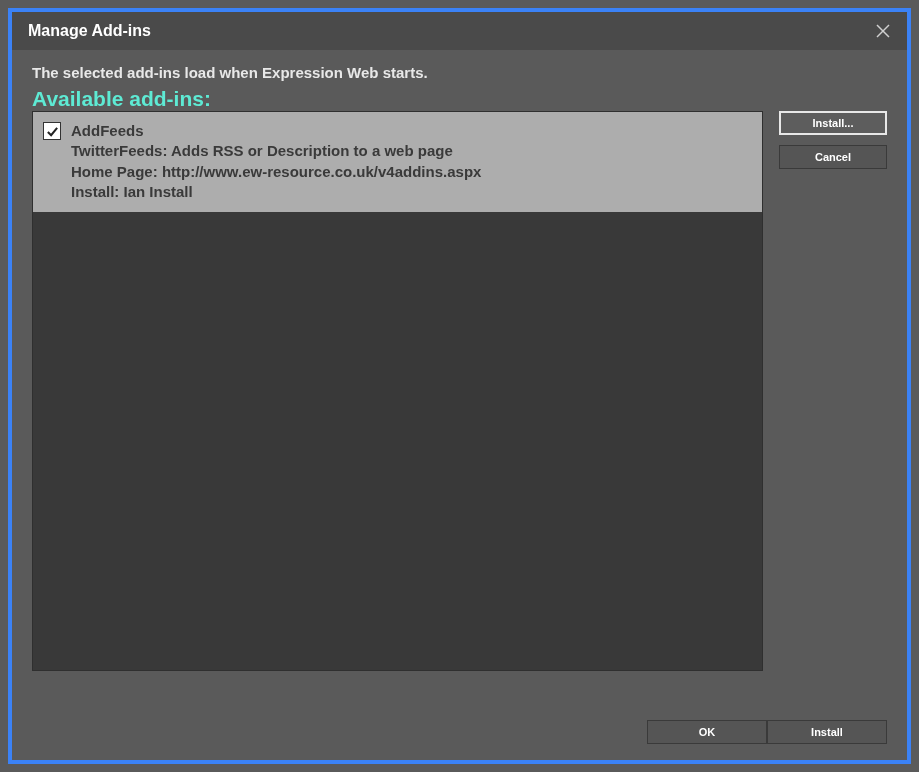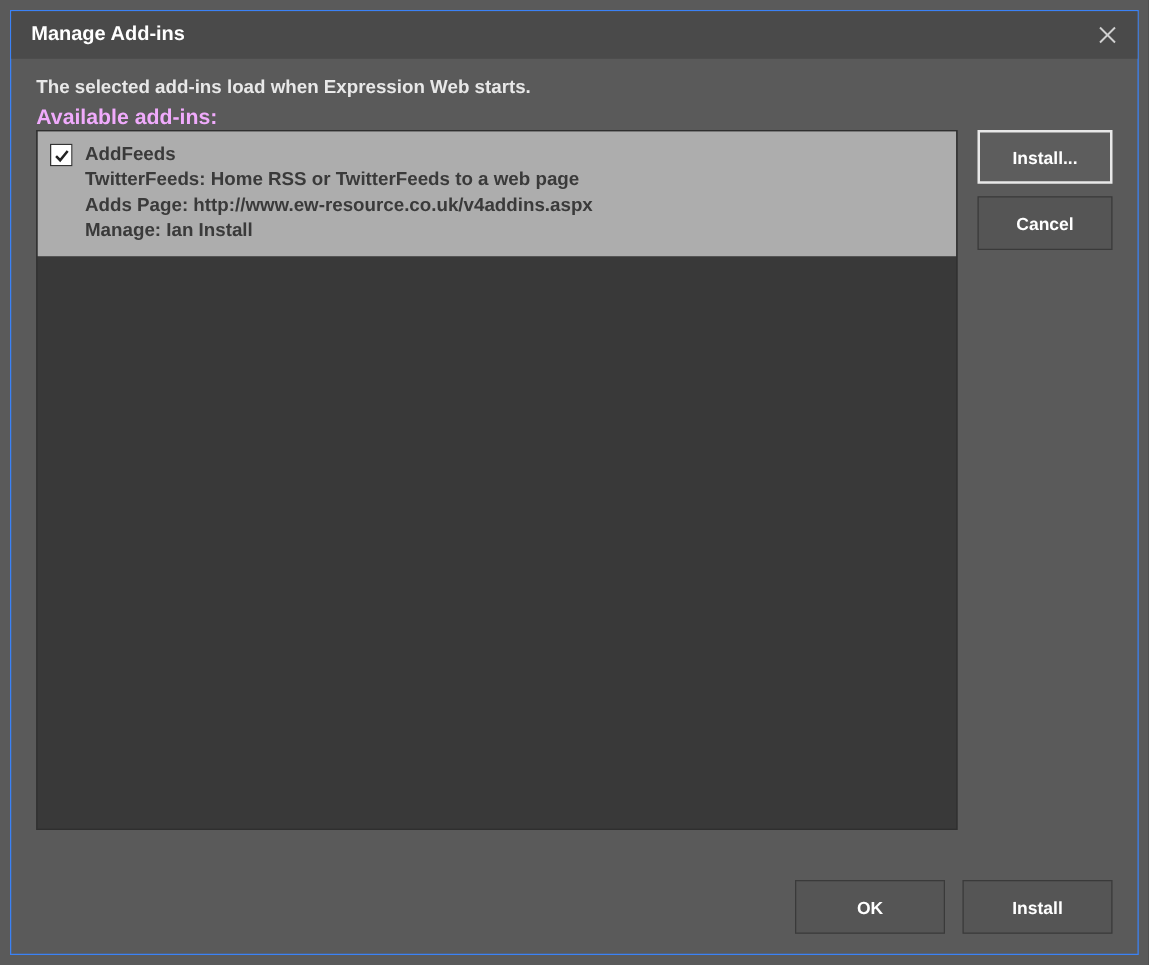--- a/index.html
+++ b/index.html
@@ -14,21 +14,21 @@
       height: 772px;
       overflow: hidden;
     }
     .dialog {
       position: absolute;
       left: 8px;
       top: 8px;
       width: 903px;
       height: 756px;
       background: #5a5a5a;
-      border: 1px solid #3b82f6;
+      border: 4px solid #3b82f6;
       display: flex;
       flex-direction: column;
     }
     .titlebar {
       height: 38px;
       background: #4a4a4a;
       display: flex;
       align-items: center;
       justify-content: space-between;
       padding: 0 12px 0 16px;
@@ -59,22 +59,22 @@
       display: flex;
       flex-direction: column;
       font-weight: bold;
     }
     .intro {
       color: #e8e8e8;
       font-size: 15px;
       margin-bottom: 6px;
     }
     .avail-label {
-      color: #f0abfc;
-      font-size: 17px;
+      color: #5eead4;
+      font-size: 21px;
       margin-bottom: 0;
     }
     .main-row {
       display: flex;
       gap: 16px;
       flex: 1;
     }
     .listbox {
       width: 740px;
       height: 560px;
@@ -115,40 +115,40 @@
     .addin-name {
       color: #3a3a3a;
     }
     .side-buttons {
       display: flex;
       flex-direction: column;
       gap: 10px;
     }
     .btn {
       width: 108px;
-      height: 43px;
+      height: 24px;
       background: #555555;
       border: 1px solid #3a3a3a;
       color: #ffffff;
-      font-size: 14px;
+      font-size: 11px;
       display: flex;
       align-items: center;
       justify-content: center;
       cursor: pointer;
       user-select: none;
       text-align: right;
     }
     .btn.primary {
       border: 2px solid #e8e8e8;
       background: #5d5d5d;
     }
     .footer {
       display: flex;
       justify-content: flex-end;
-      gap: 14px;
+      gap: 0;
       margin-top: 22px;
     }
     .footer .btn {
       width: 120px;
     }
   </style>
 </head>
 <body>
 
 <div class="dialog">
@@ -174,29 +174,29 @@
           <div class="checkbox-wrap">
             <svg viewBox="0 0 14 14">
               <polyline points="2,7.5 5.5,11 12,3"></polyline>
             </svg>
           </div>
           <div class="addin-details">
             <div class="addin-name">AddFeeds</div>
             <div>
               <span>TwitterFeeds:</span>
               <span> </span>
-              <span>Home RSS or TwitterFeeds to a web page</span>
+              <span>Adds RSS or Description to a web page</span>
             </div>
             <div>
-              <span>Adds Page:</span>
+              <span>Home Page:</span>
               <span> </span>
               <span>http://www.ew-resource.co.uk/v4addins.aspx</span>
             </div>
             <div>
-              <span>Manage:</span>
+              <span>Install:</span>
               <span> </span>
               <span>Ian Install</span>
             </div>
           </div>
         </div>
       </div>
 
       <div class="side-buttons">
         <div class="btn primary">Install...</div>
         <div class="btn">Cancel</div>

